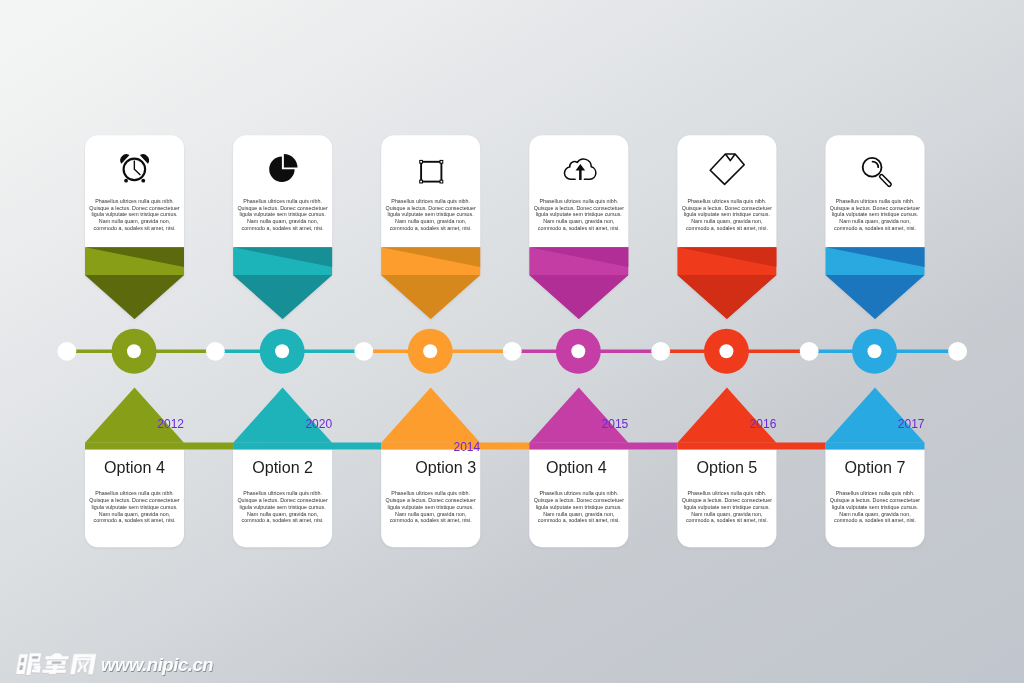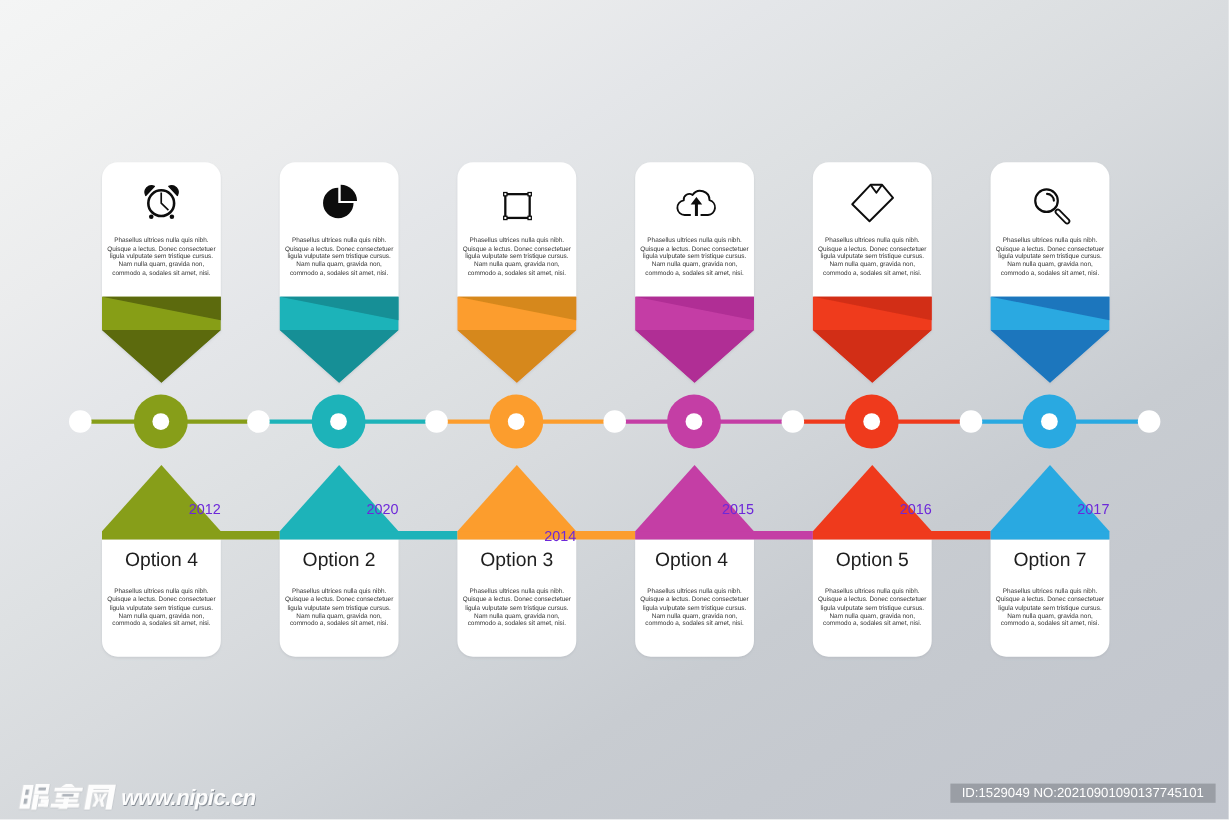--- a/index.html
+++ b/index.html
@@ -223,21 +223,21 @@
 Quisque a lectus. Donec consectetuer
 ligula vulputate sem tristique cursus.
 Nam nulla quam, gravida non,
 commodo a, sodales sit amet, nisi.</div>
       <div class="ftxt body-txt" style="left: 375.2px; top: 197.96px; width: 111px;">Phasellus ultrices nulla quis nibh.
 Quisque a lectus. Donec consectetuer
 ligula vulputate sem tristique cursus.
 Nam nulla quam, gravida non,
 commodo a, sodales sit amet, nisi.</div>
       <div class="year" style="left: 381.2px; top: 438px; width: 99px;">2014</div>
-      <div class="ftxt opt-title" style="left: 381.2px; top: 457.58px; width: 99px;">Option 3</div>
+      <div class="ftxt opt-title" style="left: 381.2px; top: 457.58px; width: 99px; padding-left: 15px;">Option 3</div>
       <div class="ftxt body-txt" style="left: 375.2px; top: 490.36px; width: 111px;">Phasellus ultrices nulla quis nibh.
 Quisque a lectus. Donec consectetuer
 ligula vulputate sem tristique cursus.
 Nam nulla quam, gravida non,
 commodo a, sodales sit amet, nisi.</div>
       <div class="ftxt body-txt" style="left: 523.3px; top: 197.96px; width: 111px;">Phasellus ultrices nulla quis nibh.
 Quisque a lectus. Donec consectetuer
 ligula vulputate sem tristique cursus.
 Nam nulla quam, gravida non,
 commodo a, sodales sit amet, nisi.</div>
@@ -305,14 +305,13 @@
         <g transform="translate(73.3,653.3) scale(0.2085) skewX(-10)" filter="url(#wmsh)">
           <path d="M2 2 H112 V102 H88 V20 H26 V102 H2 Z" fill="#fdfdfd"></path>
           <path d="M24 22 H90 V34 H24 Z" fill="#fdfdfd"></path>
           <path d="M28 36 L42 36 L56 66 L46 92 L32 92 L42 66 Z" fill="#fdfdfd"></path>
           <path d="M72 36 L86 36 L72 66 L82 92 L68 92 L58 66 Z" fill="#fdfdfd"></path>
           <path d="M53 40 L61 40 L59 70 L55 70 Z" fill="#fdfdfd"></path>
         </g>
       </svg>
     <div id="wm-url">www.nipic.cn</div>
   </div>
-  <div id="idbadge">ID:1529049 NO:20210901090137745101</div>
 </div>
 
 </body></html>

